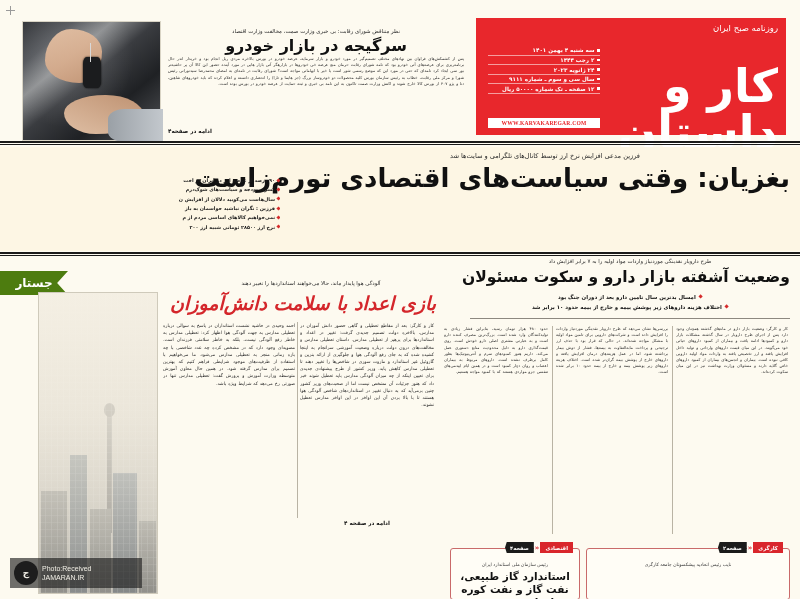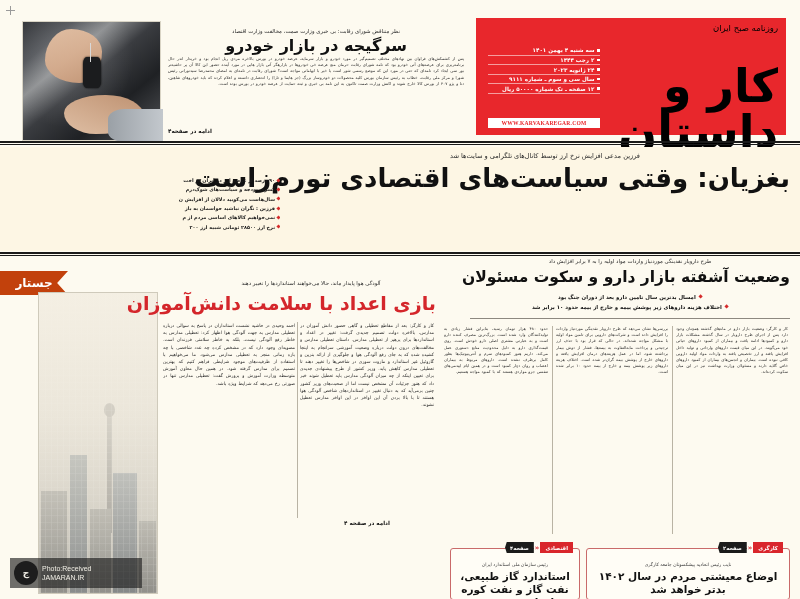--- a/index.html
+++ b/index.html
@@ -47,21 +47,21 @@
 
   #lead-kicker{left:168px;top:28px;width:296px;}
   #lead-title{left:168px;top:36px;width:296px;}
   #lead-body{left:168px;top:56px;width:296px;height:72px;}
   #lead-more{left:168px;top:128px;width:296px;}
 
   
   #masthead{left:476px;top:18px;width:310px;height:117px;background:#e8272c;}
   #masthead .logo{
     position:absolute;right:8px;top:4px;width:168px;height:108px;
-    color:#000000;font-weight:bold;font-size:46px;line-height:1;
+    color:#ffffff;font-weight:bold;font-size:46px;line-height:1;
     direction:rtl;
     font-family:"DejaVu Sans","Liberation Sans",sans-serif;
   }
   #masthead .logo .big{display:block;margin-top:30px;letter-spacing:-2px;}
   #masthead .logo .small{display:block;font-size:8.5px;font-weight:normal;margin-top:2px;letter-spacing:0;}
   #masthead .info{position:absolute;right:186px;top:28px;width:112px;direction:rtl;}
   #masthead .info .row{
     display:flex;align-items:center;justify-content:flex-start;
     gap:3px;color:#fff;font-size:5.6px;font-weight:bold;
     border-bottom:0.6px solid rgba(255,255,255,.55);
@@ -97,21 +97,21 @@
   }
   #banner-bullets .b .dia{
     flex:none;width:3px;height:3px;background:#d52b2b;
     transform:rotate(45deg);margin-top:2.6px;
   }
   #rule-2{left:0;top:252px;width:800px;height:2px;background:#1a1a1a;}
   #rule-2b{left:0;top:255px;width:800px;height:0.8px;background:#1a1a1a;}
 
   
   #side-tab{
-    left:0;top:271px;width:68px;height:24px;background:#c2410c;
+    left:0;top:271px;width:68px;height:24px;background:#4d7c0f;
     color:#fff;font-weight:bold;font-size:12px;
     display:flex;align-items:center;justify-content:center;letter-spacing:4px;
     clip-path:polygon(0 0,100% 0,84% 50%,100% 100%,0 100%);
   }
 
   
   #city-photo{
     left:38px;top:292px;width:118px;height:300px;
     border:1px solid #cfcabb;
     background:
@@ -142,21 +142,21 @@
     display:flex;align-items:center;justify-content:center;
     color:#f0ede4;font-size:9px;font-weight:bold;
   }
   #photo-credit .lines{color:#f2efe6;font-size:7px;line-height:1.35;
      font-family:"Liberation Sans",sans-serif;}
 
   
   #school-kicker{left:186px;top:280px;width:250px;}
   #school-title{left:186px;top:292px;width:250px;
      color:#d4262b;font-weight:bold;font-size:19px;text-align:center;direction:rtl;
-     white-space:nowrap;letter-spacing:-0.4px;}
+     white-space:nowrap;letter-spacing:-0.4px;font-style:italic;}
   #school-col-a{left:300px;top:322px;width:134px;height:196px;}
   #school-col-b{left:163px;top:322px;width:132px;height:196px;}
   #school-more{left:300px;top:520px;width:134px;}
 
   .v-sep{position:absolute;width:0.7px;background:#b9b3a4;}
 
   
   #pharma-kicker{left:470px;top:258px;width:320px;}
   #pharma-title{left:470px;top:268px;width:320px;
      color:#111;font-weight:bold;font-size:15.5px;text-align:center;direction:rtl;
@@ -348,22 +348,20 @@
   <div class="abs txtblock" id="pharma-c2">بررسی‌ها نشان می‌دهد که طرح دارویار نقدینگی موردنیاز واردات را افزایش داده است و شرکت‌های دارویی برای تامین مواد اولیه با مشکل مواجه شده‌اند. در حالی که قرار بود با حذف ارز ترجیحی و پرداخت مابه‌التفاوت به بیمه‌ها، فشار از دوش بیمار برداشته شود، اما در عمل هزینه‌های درمان افزایش یافته و داروهای خارج از پوشش بیمه گران‌تر شده است. اختلاف هزینه داروهای زیر پوشش بیمه و خارج از بیمه حدود ۱۰ برابر شده است.</div>
   <div class="abs txtblock" id="pharma-c3">حدود ۴۸۰ هزار تومان رسید، بنابراین فشار زیادی به تولیدکنندگان وارد شده است. بزرگ‌ترین مصرف کننده دارو است و به عبارتی مشتری اصلی دارو خودش است. روی قیمت‌گذاری دارو به دلیل محدودیت منابع دستوری عمل می‌کند. داریم هنوز کمبودهای سرم و آنتی‌بیوتیک‌ها بطور کامل برطرف نشده است. داروهای مربوط به بیماران اعصاب و روان دچار کمبود است و در همین ایام اپیدمی‌های تنفسی جزو مواردی هستند که با کمبود مواجه هستیم.</div>
 
   <div class="fbox" id="fbox-right">
     <div class="ftag">
       <span class="sec">کارگری</span>
       <span class="chev">«</span>
       <span class="pg">صفحه۲</span>
     </div>
     <div class="k">نایب رئیس اتحادیه پیشکسوتان جامعه کارگری</div>
-    <div class="t">اوضاع معیشتی مردم
-در سال ۱۴۰۲ بدتر خواهد شد</div>
   </div>
 
   <div class="fbox" id="fbox-left">
     <div class="ftag">
       <span class="sec">اقتصادی</span>
       <span class="chev">«</span>
       <span class="pg">صفحه۴</span>
     </div>
     <div class="k">رئیس سازمان ملی استاندارد ایران</div>
     <div class="t">استاندارد گاز طبیعی، نفت گاز و نفت کوره

